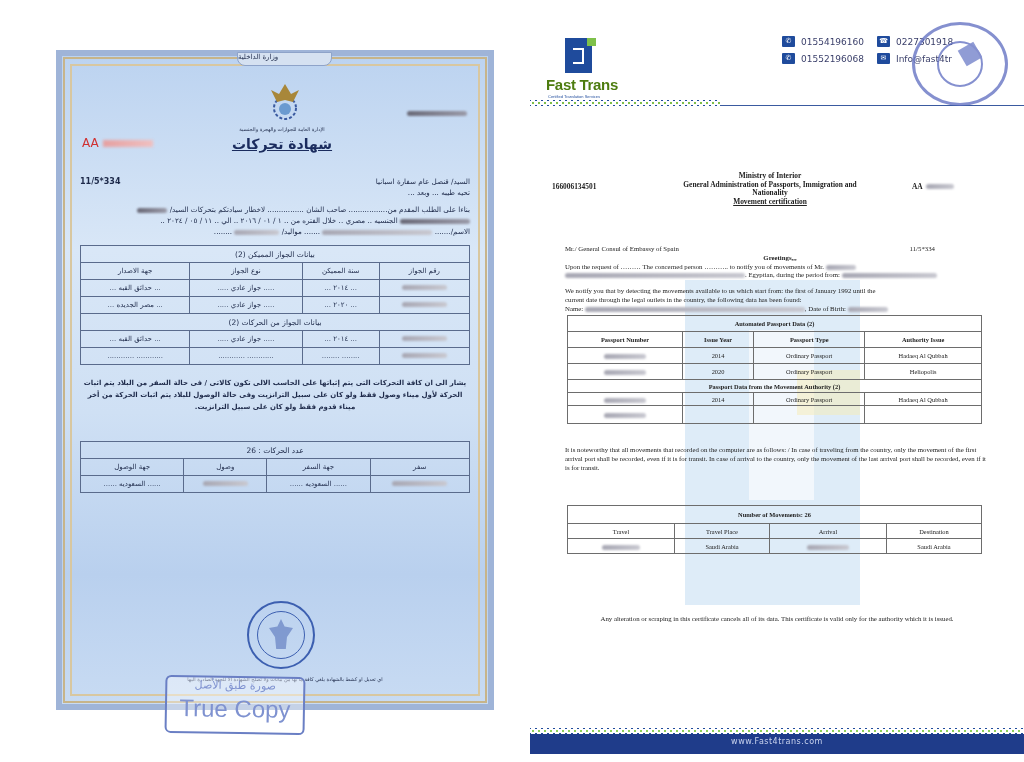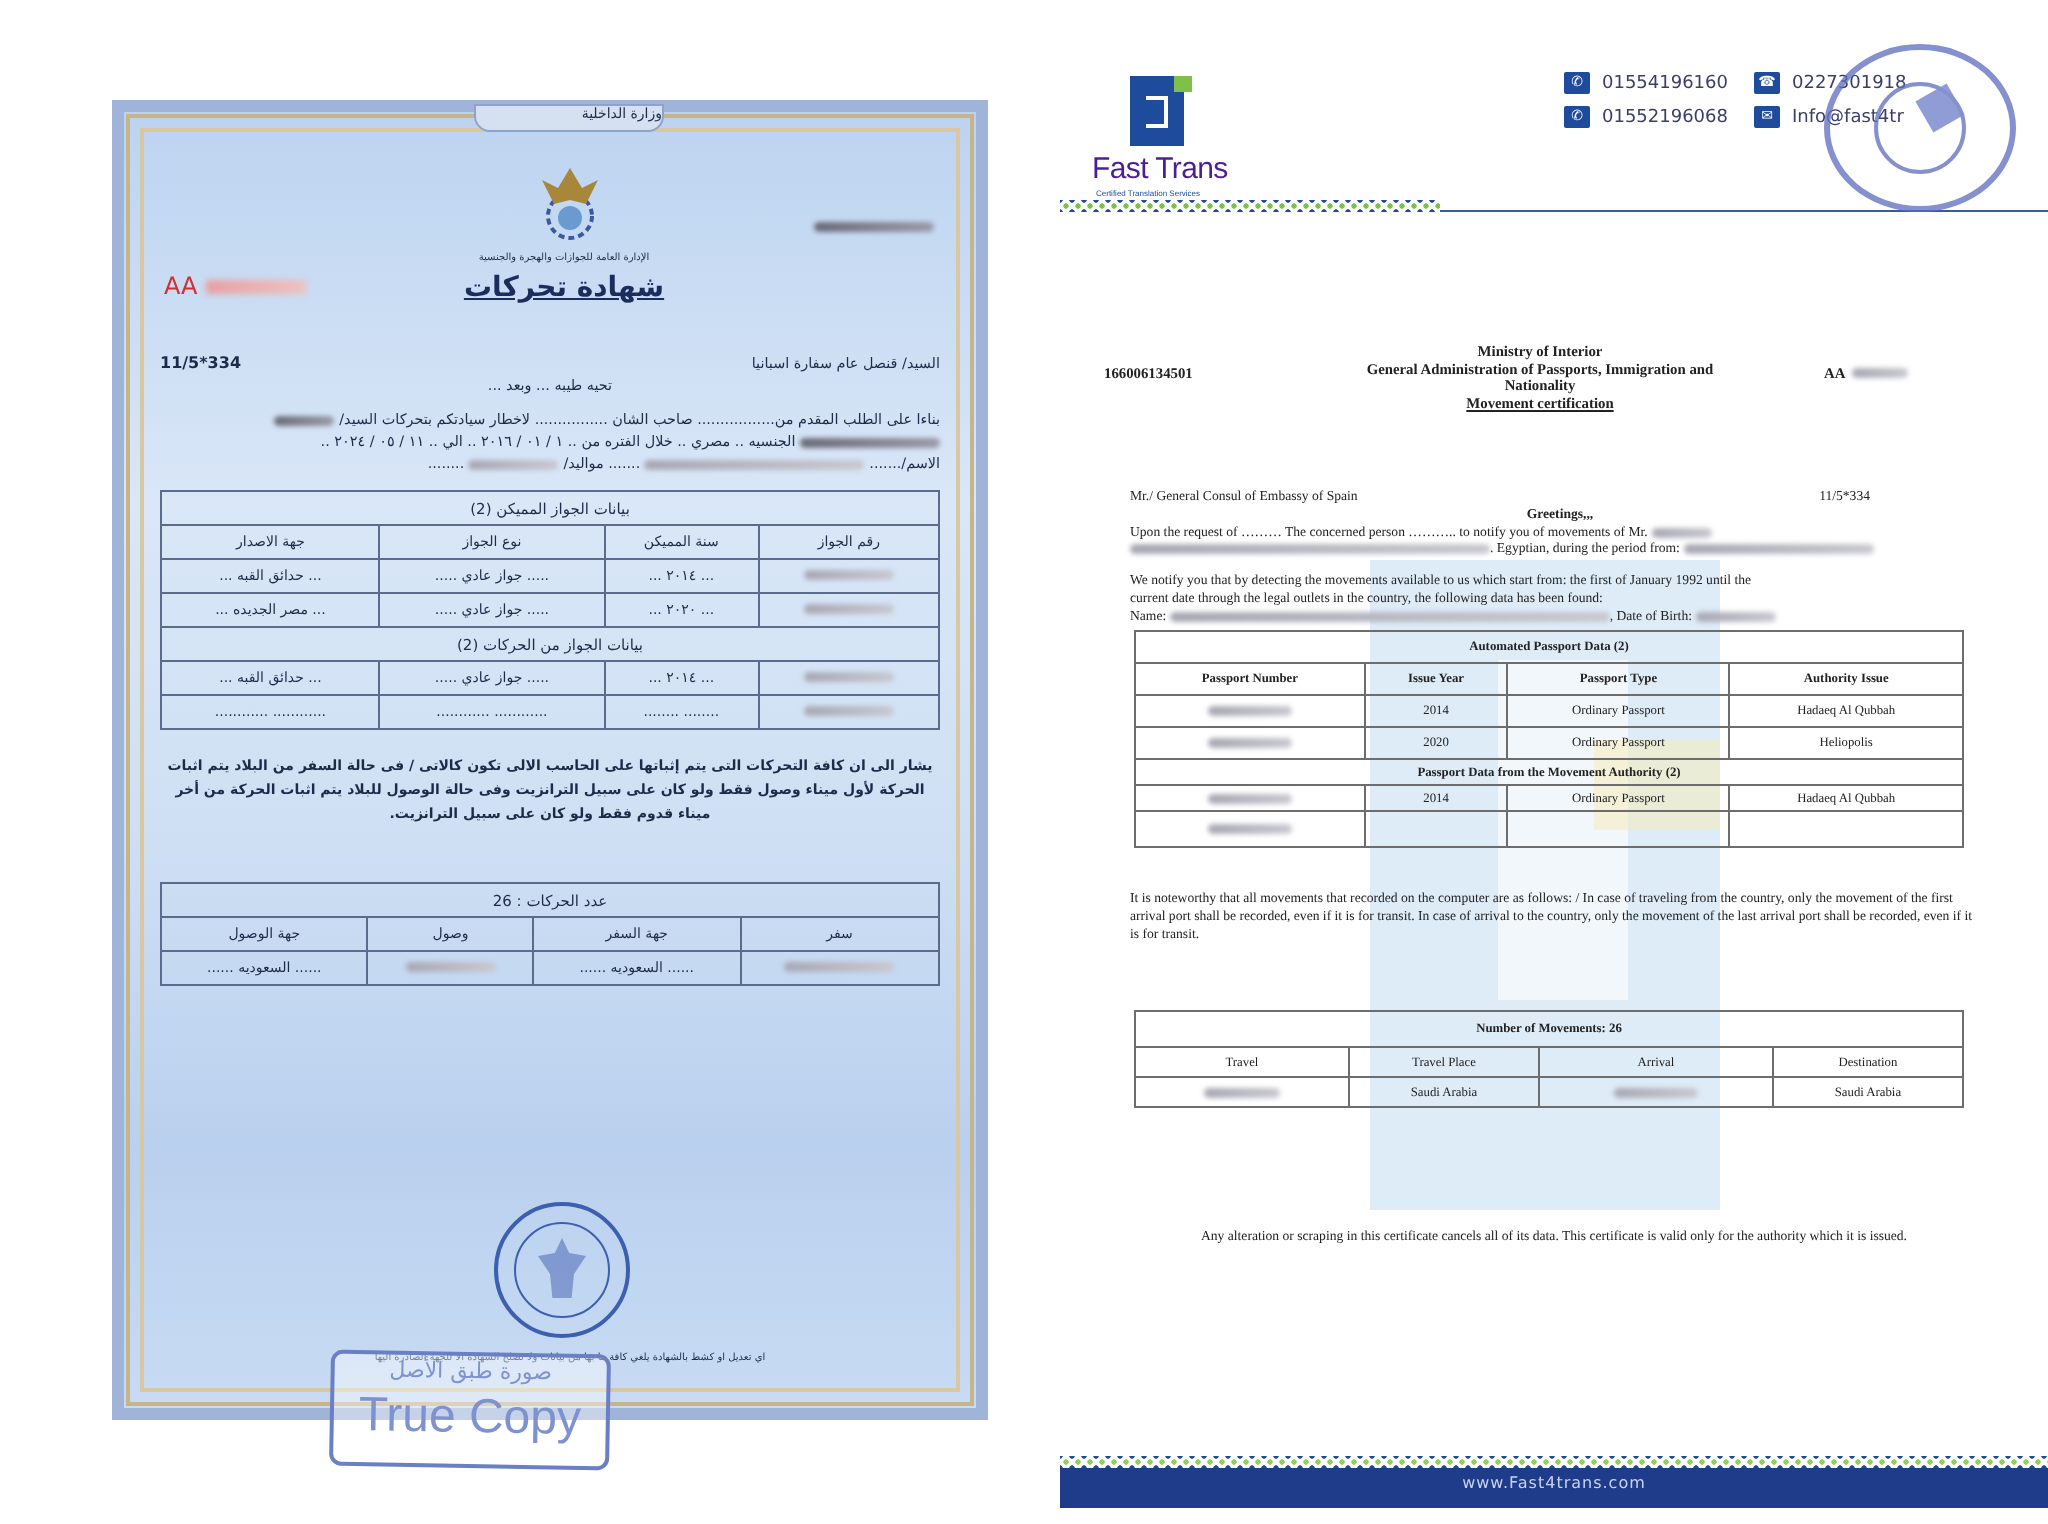--- a/index.html
+++ b/index.html
@@ -14,33 +14,33 @@
     background: linear-gradient(180deg, #bcd3f0 0%, #d9e7f7 30%, #cfe0f4 55%, #b9d0ee 80%, #c8dbf3 100%);
     direction: rtl;
     font-family: "DejaVu Sans", sans-serif;
     color: #1e2a4a;
   }
   .ar-doc::before {
     content: ""; position: absolute; inset: 8px;
     border: 2px solid #d8c7a0;
     pointer-events: none;
   }
-  .ar-ministry { position: absolute; top: -4px; left: 175px; width: 95px; height: 14px; font-size: 7px; text-align: right; background: #d5e1f1; border: 1px solid #8ea3c9; border-radius: 0 0 8px 8px; }
+  .ar-ministry { position: absolute; top: -4px; left: 175px; width: 95px; height: 14px; font-size: 7px; text-align: left; background: #d5e1f1; border: 1px solid #8ea3c9; border-radius: 0 0 8px 8px; }
   .ar-emblem { position: absolute; top: 24px; left: 205px; width: 36px; height: 42px; }
   .ar-admin { position: absolute; top: 70px; left: 150px; width: 140px; font-size: 5px; text-align: center; }
   .ar-title { position: absolute; top: 80px; left: 150px; width: 140px; font-size: 14px; font-weight: bold; text-align: center; text-decoration: underline; color: #1b2c5e; }
   .ar-serial { position: absolute; top: 80px; left: 20px; direction: ltr; font-size: 12px; color: #d03030; display: flex; align-items: center; gap: 4px; }
   .blur-red { display: inline-block; width: 50px; height: 7px; background: linear-gradient(90deg, #e6a0a0, #f0c0c0); filter: blur(1.5px); }
   .blur { display: inline-block; background: linear-gradient(90deg, #a8a8b4, #c8c8d0); height: 5px; filter: blur(1.2px); border-radius: 3px; vertical-align: middle; }
   .blur.dark { background: linear-gradient(90deg, #6a6a78, #9a9aa8); }
   .ar-topblur { position: absolute; top: 55px; left: 345px; width: 60px; }
 
   .ar-body { position: absolute; top: 120px; left: 18px; right: 18px; font-size: 7.2px; line-height: 11px; }
   .ar-line { display: flex; justify-content: space-between; }
-  .ar-center { text-align: center; }
+  .ar-center { }
   .ar-p { margin-top: 6px; }
   .ar-ref { direction: ltr; font-size: 8px; font-weight: bold; }
 
   table.ar-table { width: 100%; border-collapse: collapse; margin-top: 8px; font-size: 7px; border-radius: 15px; }
   .ar-table td, .ar-table th { border: 1px solid #5a6b8c; height: 17px; text-align: center; font-weight: normal; padding: 0 2px; }
   .ar-table .sec { font-size: 7.5px; }
   .ar-note { margin-top: 12px; text-align: center; font-size: 7px; line-height: 12px; font-weight: bold; }
   .ar-seal { position: absolute; top: 545px; left: 185px; width: 68px; height: 68px; border: 2px solid #3c5fb0; border-radius: 50%; }
   .ar-seal::after { content: ""; position: absolute; inset: 8px; border: 1px solid #3c5fb0; border-radius: 50%; }
   .ar-seal .eagle { position: absolute; top: 16px; left: 20px; width: 24px; height: 30px; background: #6580c2; clip-path: polygon(50% 0, 65% 25%, 100% 30%, 75% 60%, 70% 100%, 30% 100%, 25% 60%, 0 30%, 35% 25%); opacity: .7; }
@@ -48,21 +48,21 @@
 
   .true-copy { position: absolute; left: 165px; top: 676px; width: 140px; height: 58px; border: 2px solid #6a7fc4; border-radius: 6px; color: #7f92d0; text-align: center; transform: rotate(1deg); background: rgba(255,255,255,.4); }
   .true-copy .tc-ar { font-size: 11px; line-height: 16px; font-family: "DejaVu Sans", sans-serif; }
   .true-copy .tc-en { font-size: 24px; line-height: 30px; font-family: "Liberation Sans", sans-serif; }
 
   
   .en-doc { position: absolute; left: 530px; top: 20px; width: 494px; height: 742px; background: #fff; }
   .logo-box { position: absolute; left: 35px; top: 18px; width: 27px; height: 35px; background: #1f4b9c; }
   .logo-box .green { position: absolute; right: -4px; top: 0; width: 9px; height: 8px; background: #7ec04a; }
   .logo-box .inner { position: absolute; left: 8px; top: 10px; width: 11px; height: 16px; border: 2px solid #fff; border-left: none; }
-  .logo-name { position: absolute; left: 16px; top: 56px; font-family: "Liberation Sans", sans-serif; font-size: 15px; font-weight: normal; color: #4c1d95; letter-spacing: -0.3px; }
+  .logo-name { position: absolute; left: 16px; top: 56px; font-family: "Liberation Sans", sans-serif; font-size: 15px; font-weight: bold; color: #4d7c0f; letter-spacing: -0.3px; }
   .logo-sub { position: absolute; left: 18px; top: 74px; font-family: "Liberation Sans", sans-serif; font-size: 4px; color: #1f4b9c; }
   .pattern-top { position: absolute; left: 0; top: 80px; width: 190px; height: 6px;
     background-image: radial-gradient(circle, #7ec04a 1.2px, transparent 1.5px), radial-gradient(circle, #1f4b9c 1.2px, transparent 1.5px);
     background-size: 6px 6px, 6px 6px; background-position: 0 0, 3px 3px; }
   .rule-top { position: absolute; left: 190px; top: 85px; width: 304px; height: 1px; background: #3a5aa0; }
 
   .contacts { position: absolute; left: 252px; top: 16px; font-family: "DejaVu Sans", sans-serif; font-size: 9px; color: #3a3f6a; }
   .contact { position: absolute; display: flex; align-items: center; gap: 6px; white-space: nowrap; }
   .c-icon { width: 13px; height: 11px; background: #1f4b9c; color: #fff; font-size: 7px; line-height: 11px; text-align: center; border-radius: 1px; }
 

